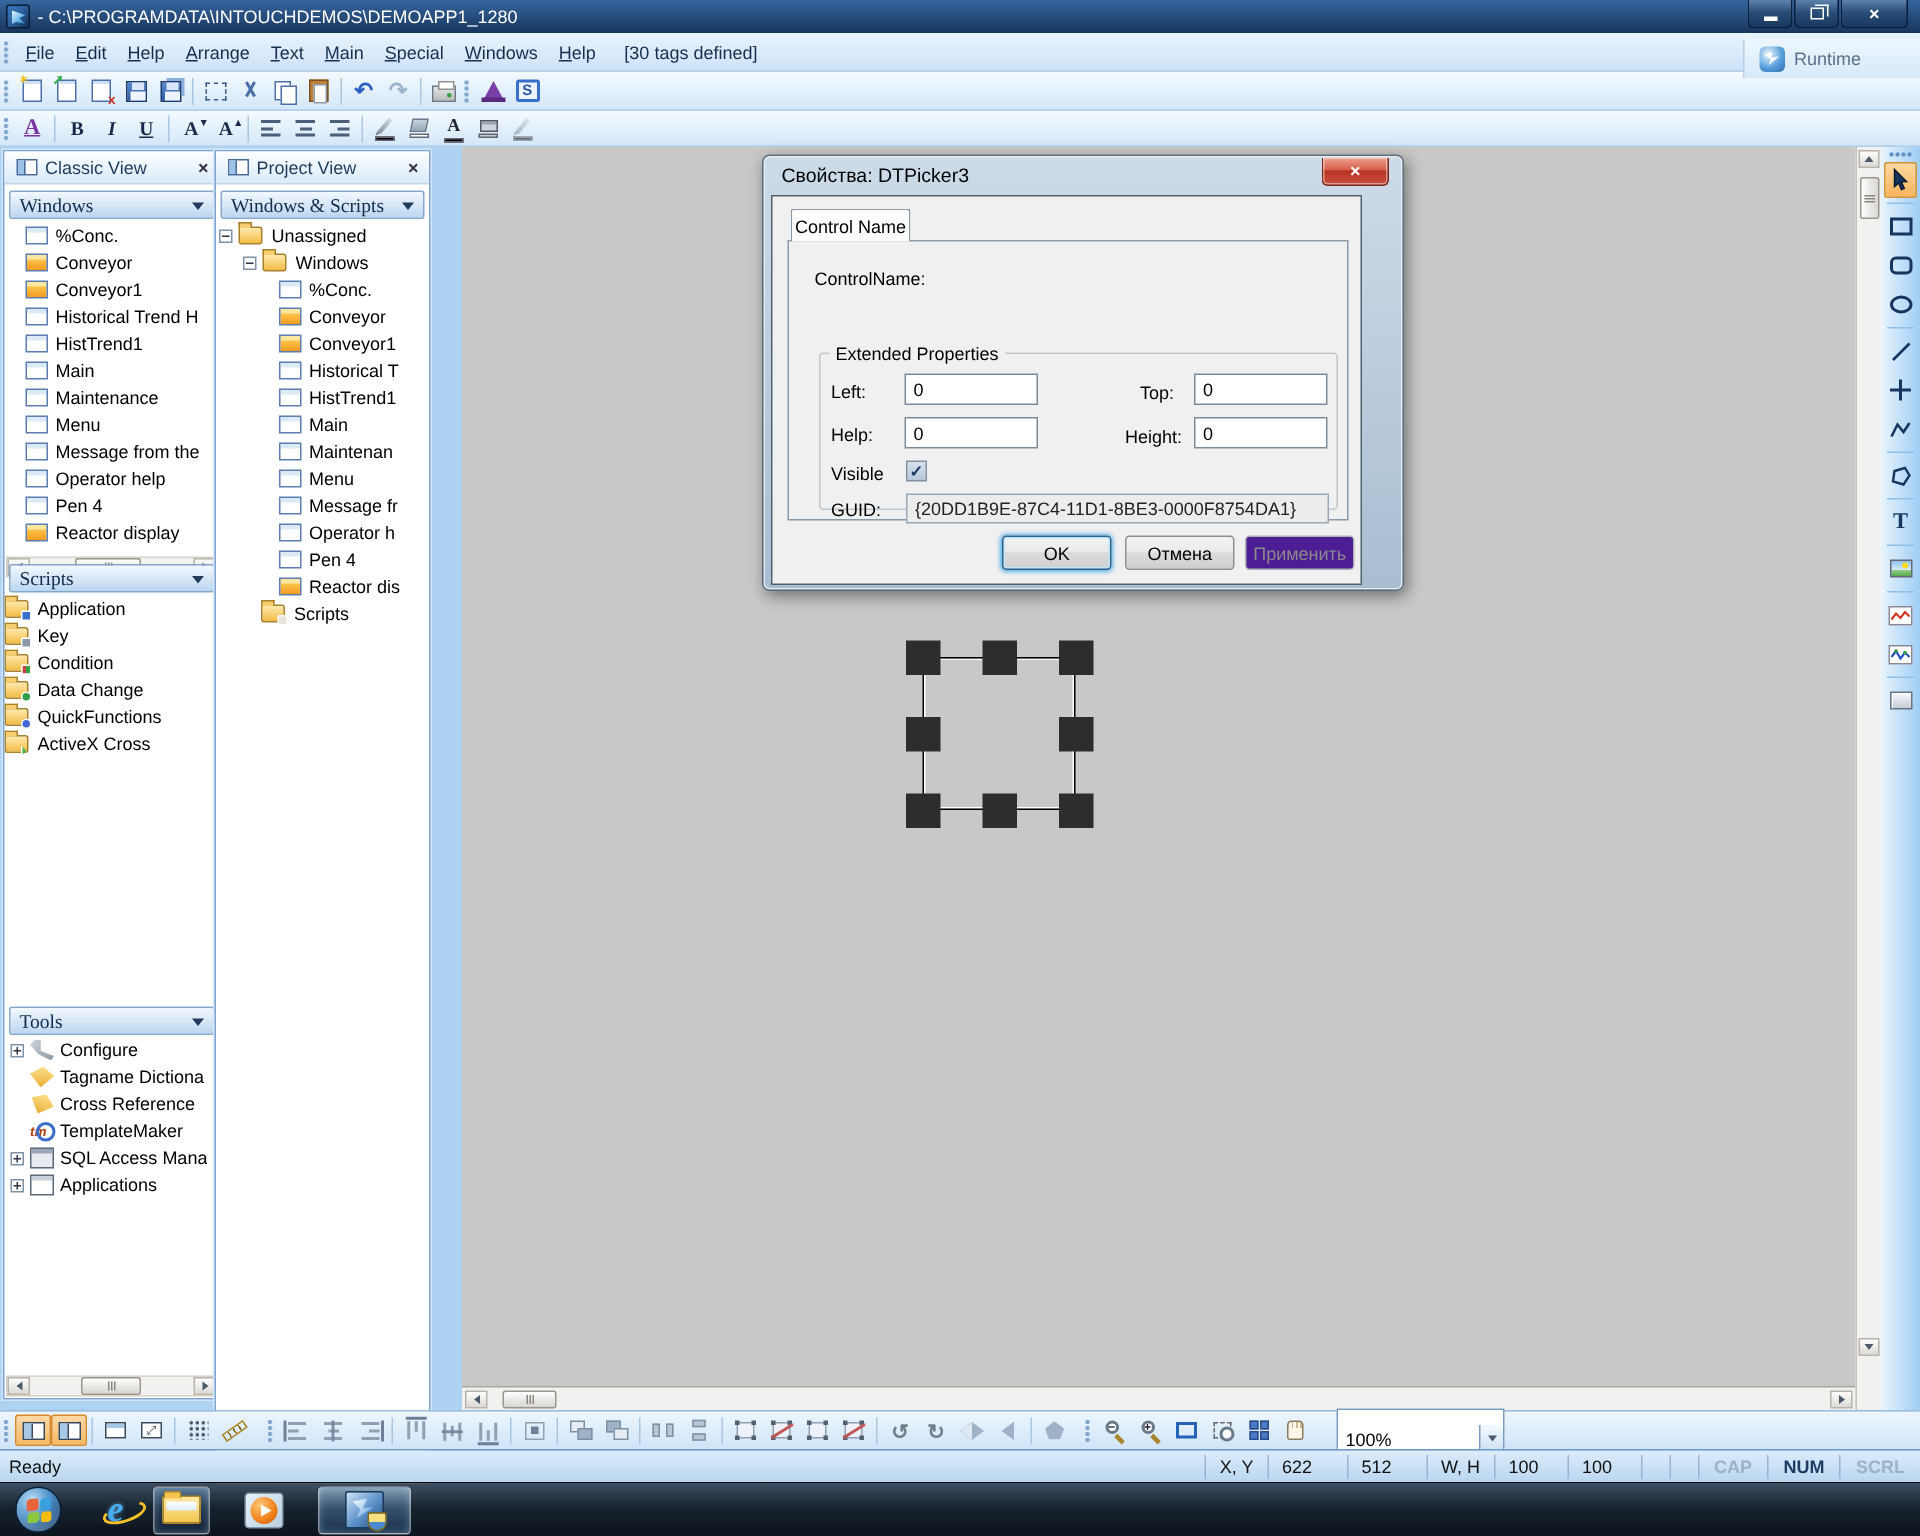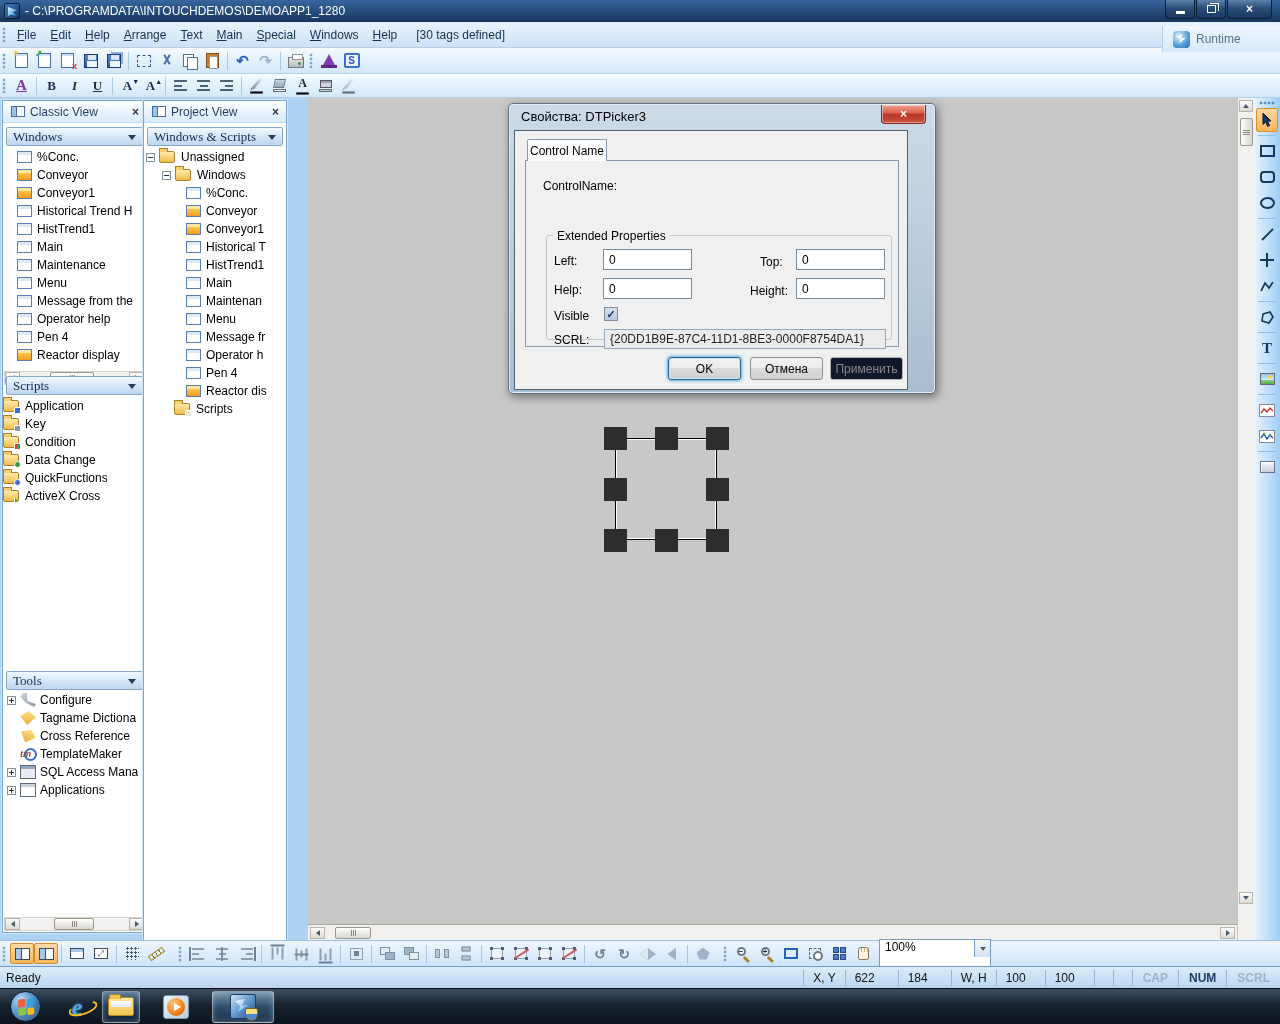--- a/index.html
+++ b/index.html
@@ -158,21 +158,21 @@
 .dtab{position:absolute;left:12px;top:8px;width:80px;height:22px;background:#fdfdfd;border:1px solid #8a9aa8;border-bottom:none;border-radius:2px 2px 0 0;display:flex;align-items:center;justify-content:center;z-index:2}
 .dpage{position:absolute;left:10px;top:29px;width:374px;height:187px;background:#f0f0f0;border:1px solid #8a9aa8}
 .dlbl{position:absolute;font-size:12px;color:#000}
 .dinput{position:absolute;height:22px;border:1px solid #7a8a99;background:#fff;font:12px "Liberation Sans",sans-serif;padding:2px 5px}
 .dgroup{position:absolute;left:20px;top:74px;width:346px;height:105px;border:1px solid #bcc7d0;border-radius:3px}
 .dglbl{position:absolute;left:27px;top:68px;background:#f0f0f0;padding:0 4px;color:#000}
 .guidbox{position:absolute;height:20px;border:1px solid #98a8b8;background:#ececec;font-size:12px;padding:2px 5px;color:#222}
 .cbx{position:absolute;width:14px;height:14px;border:1px solid #8090a0;background:linear-gradient(#d5e0ec,#b9c9da);display:flex;align-items:center;justify-content:center;color:#1d3a66;font-size:11px;font-weight:bold}
 .dbtn{position:absolute;width:73px;height:23px;background:linear-gradient(#f2f2f2,#ebebeb 45%,#dcdcdc 50%,#cfcfcf);border:1px solid #8e8f8f;border-radius:3px;display:flex;align-items:center;justify-content:center;font-size:12px}
 .dbtn.focus{border-color:#2c628b;box-shadow:0 0 3px 1px #5ab0e8,inset 0 0 0 1px #bee6fd}
-.dbtn.disabled{color:#8a8a8a;border-color:#aeb2b5;background:#0f172a}
+.dbtn.disabled{color:#8a8a8a;border-color:#aeb2b5;background:#4c1d95}
 
 
 .bottombar{left:0;top:940px;width:1280px;height:26px;background:linear-gradient(#eef6fe,#cfe4f8);border-top:1px solid #9dbede;display:flex;align-items:center}
 .bic{width:24px;height:21px;display:flex;align-items:center;justify-content:center;border-radius:2px;position:relative}
 .bic.active{background:linear-gradient(#fdd9a8,#f8b860);border:1px solid #d88a28}
 .pvic{width:15px;height:12px;border:1px solid #3a4a5c;background:#fff;position:relative}
 .pvic::before{content:"";position:absolute;left:0;top:0;bottom:0;width:5px;background:#a8c8e8;border-right:1px solid #3a4a5c}
 .winnorm{width:14px;height:11px;border:1px solid #3a4a5c;background:#fff;box-shadow:inset 0 3px 0 #a8c8e8}
 .fullsc{width:14px;height:11px;border:1px solid #3a4a5c;background:#fff;display:flex;align-items:center;justify-content:center;font-size:8px;color:#3a4a5c}
 .gridic{width:13px;height:13px;background:radial-gradient(circle at 1.5px 1.5px,#4a5a6c 1px,transparent 1.4px);background-size:4px 4px}
@@ -204,21 +204,21 @@
 .pent{width:13px;height:12px;background:#9fb2c8;clip-path:polygon(50% 0,100% 42%,78% 100%,22% 100%,0 42%)}
 .mag{position:relative;width:15px;height:15px}
 .mag i{position:absolute;left:1px;top:1px;width:9px;height:9px;border:2px solid #6a7a8a;border-radius:50%;background:#fff;font-style:normal;font-size:8px;font-weight:bold;color:#223;display:flex;align-items:center;justify-content:center;line-height:1}
 .mag u{position:absolute;right:1px;bottom:1px;width:7px;height:2.5px;background:#a8842a;transform:rotate(45deg);text-decoration:none}
 .fitw{width:14px;height:11px;border:2px solid #2563b8}
 .zarea{width:12px;height:11px;border:1px dashed #667;position:relative}
 .zarea::after{content:"";position:absolute;right:-3px;bottom:-3px;width:6px;height:6px;border:2px solid #6a7a8a;border-radius:50%;background:#fff}
 .tile4{width:13px;height:13px;display:grid;grid-template-columns:1fr 1fr;grid-template-rows:1fr 1fr;gap:1px}
 .tile4 b{background:#4a7ac8;border:1px solid #2a4a88}
 .hand{width:11px;height:13px;background:#fdf6e8;border:1px solid #8a7a5a;border-radius:3px 3px 2px 2px;background-image:repeating-linear-gradient(90deg,transparent 0 2px,#c8b890 2px 3px);background-size:100% 4px;background-repeat:no-repeat}
-.zcombo{width:112px;height:29px;background:#fff;border:1px solid #7a9cc0;display:flex;align-items:flex-start;margin-left:4px}
+.zcombo{width:112px;height:29px;background:#fff;border:1px solid #7a9cc0;display:flex;align-items:flex-end;margin-left:16px}
 .zcombo .zval{flex:1;padding-left:5px}
 .zdd{width:16px;height:17px;background:linear-gradient(#f4f9fe,#cfe2f4);border-left:1px solid #7a9cc0;display:flex;align-items:center;justify-content:center}
 
 
 .statusbar{left:0;top:966px;width:1280px;height:22px;background:linear-gradient(#dcecfb,#b9d6f0);border-top:1px solid #6f9cc6;display:flex;align-items:center;color:#111}
 .stsep{width:1px;height:16px;background:#9ab4d0;margin:0 4px}
 .stcell{padding:0 5px;white-space:nowrap}
 .keyind{color:#9eb2c6;font-weight:bold;padding:0 6px}
 .keyind.on{color:#1e3c64}
 
@@ -811,21 +811,21 @@
         <input class="dinput" style="left: 270px; top: 88px; width: 89px; height: 21px;" value="0">
         <div class="dlbl" style="left:28px;top:122px">Help:</div>
         <input class="dinput" style="left: 77px; top: 117px; width: 89px; height: 21px;" value="0">
         <div class="dlbl" style="left:224px;top:123px">Height:</div>
         <input class="dinput" style="left: 270px; top: 117px; width: 89px; height: 21px;" value="0">
         <div class="dlbl" style="left:28px;top:148px">Visible</div>
         <div class="cbx" style="left:78px;top:146px">
             <span>✓</span>
           </div>
         <div class="guidbox" style="left:78px;top:168px;width:282px">{20DD1B9E-87C4-11D1-8BE3-0000F8754DA1}</div>
-        <div class="dlbl" style="left:28px;top:172px">SCRL:</div>
+        <div class="dlbl" style="left:28px;top:172px">GUID:</div>
       </div>
       <div class="dbtn focus" style="left:153px;top:226px">OK</div>
       <div class="dbtn" style="left:235px;top:226px">Отмена</div>
       <div class="d btn"></div>
       <div class="dbtn disabled" style="left:315px;top:226px">Применить</div>
     </div>
   </div>
 
   <div class="abs bottombar">
     <span class="grip"></span>
@@ -997,21 +997,21 @@
   </div>
 
   <div class="abs statusbar">
     <span class="stcell" style="padding-left:6px">Ready</span>
     <span style="margin-left:auto"></span>
     <span class="stsep"></span>
     <span class="stcell">X, Y</span>
     <span class="stsep"></span>
     <span class="stcell" style="width:44px">622</span>
     <span class="stsep"></span>
-    <span class="stcell" style="width:44px">184</span>
+    <span class="stcell" style="width:44px">512</span>
     <span class="stsep"></span>
     <span class="stcell">W, H</span>
     <span class="stsep"></span>
     <span class="stcell" style="width:40px">100</span>
     <span class="stsep"></span>
     <span class="stcell" style="width:40px">100</span>
     <span class="stsep"></span>
     <span style="width:10px"></span>
     <span class="stsep"></span>
     <span style="width:10px"></span>

